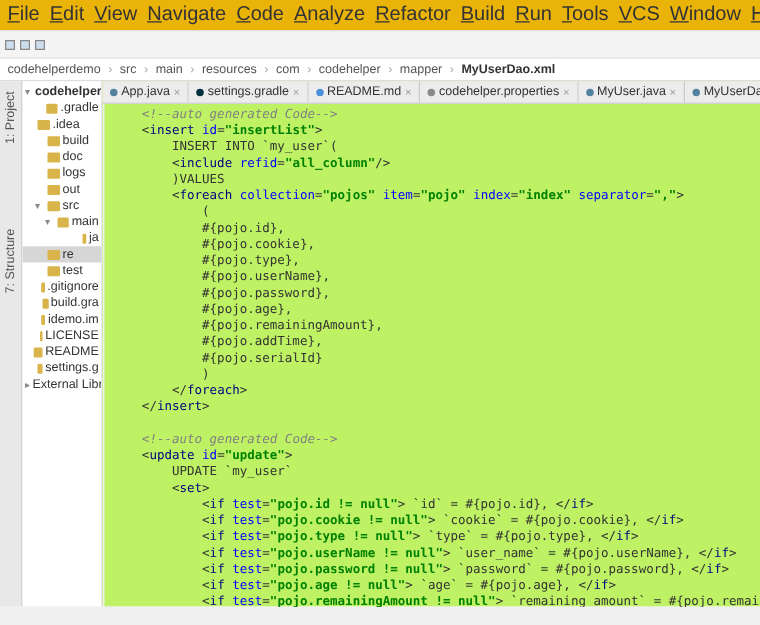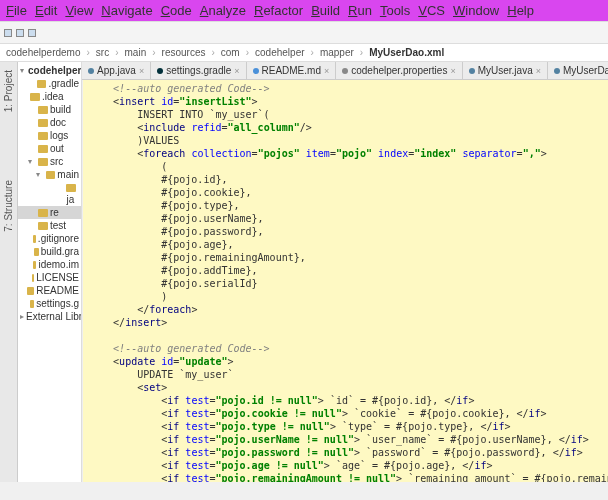--- a/index.html
+++ b/index.html
@@ -1,33 +1,33 @@
 <!DOCTYPE html>
 <html><head>
 <meta charset="utf-8">
 <style>
 * { box-sizing: border-box; margin: 0; padding: 0; }
 body { font-family: "Segoe UI", Arial, sans-serif; font-size: 11px; background: #f0f0f0; width: 608px; height: 500px; overflow: hidden; color: #333; }
-.menubar { display: flex; gap: 8px; padding: 3px 6px; background: #d946ef; border-bottom: 1px solid #ddd; font-size: 13px; }
+.menubar { display: flex; gap: 8px; padding: 3px 6px; background: #eab308; border-bottom: 1px solid #ddd; font-size: 16px; }
 .menubar span { cursor: default; }
 .menubar span u { text-decoration: underline; }
 .toolbar { height: 22px; background: #f4f4f4; border-bottom: 1px solid #ddd; display: flex; align-items: center; padding: 0 4px; gap: 4px; }
 .breadcrumb { display: flex; align-items: center; gap: 4px; padding: 3px 6px; background: #fff; border-bottom: 1px solid #ddd; font-size: 10px; color: #555; text-align: right; }
 .breadcrumb .sep::after { content: "›"; color: #aaa; margin: 0 2px; }
 .breadcrumb .cur { font-weight: bold; color: #333; }
 .main { display: flex; height: 420px; }
 .gutter-left { width: 18px; background: #e8e8e8; border-right: 1px solid #ccc; display: flex; flex-direction: column; align-items: center; padding-top: 4px; gap: 60px; }
 .gutter-left .vtab { writing-mode: vertical-lr; transform: rotate(180deg); font-size: 10px; color: #555; padding: 4px 1px; cursor: default; }
 .sidebar { width: 64px; background: #fff; border-right: 1px solid #ddd; overflow: hidden; font-size: 10px; }
 .sidebar .tree { padding: 2px 0; }
 .sidebar .node { display: flex; align-items: center; gap: 2px; padding: 1px 2px; white-space: nowrap; overflow: hidden; }
 .sidebar .node.sel { background: #d6d6d6; }
 .sidebar .arrow { width: 8px; color: #888; font-size: 8px; }
 .folder { width:10px; height:8px; background:#d9b44a; display:inline-block; border-radius:1px; }
-.editor-wrap { flex: 1; display: flex; flex-direction: column; background: #fef9c3; overflow: hidden; }
+.editor-wrap { flex: 1; display: flex; flex-direction: column; background: #bef264; overflow: hidden; }
 .tabs { display: flex; background: #ececec; border-bottom: 1px solid #ccc; font-size: 10px; overflow: hidden; }
 .tab { display: flex; align-items: center; gap: 3px; padding: 3px 6px; border-right: 1px solid #ccc; background: #ececec; white-space: nowrap; cursor: default; }
 .tab .x { color: #999; font-size: 9px; }
 .tab .dot { width:6px; height:6px; border-radius:50%; display:inline-block; }
 .code { flex: 1; display: flex; overflow: auto; font-family: Consolas, monospace; font-size: 10px; line-height: 13px; }
 .gutter { width: 18px; background: #f7f7f7; border-right: 1px solid #eee; }
 .code pre { padding: 2px 6px; white-space: pre; color: #333; }
 .t { color: #000080; } 
 .a { color: #0000ff; } 
 .v { color: #008000; font-weight: bold; } 
@@ -123,21 +123,21 @@
         <div class="node" style="padding-left: 10px;">
           <span class="arrow">▾</span>
           <span class="folder"></span>
           <span> src</span>
         </div>
         <div class="node" style="padding-left: 18px;">
           <span class="arrow">▾</span>
           <span class="folder"></span>
           <span> main</span>
         </div>
-        <div class="node" style="padding-left: 44px; flex-direction: column;">
+        <div class="node" style="padding-left: 44px;">
           <span class="arrow"></span>
           <span class="folder"></span>
           <span> ja</span>
         </div>
         <div class="node sel" style="padding-left: 10px;">
           <span class="arrow"></span>
           <span class="folder"></span>
           <span> re</span>
         </div>
         <div class="node" style="padding-left: 10px;">

